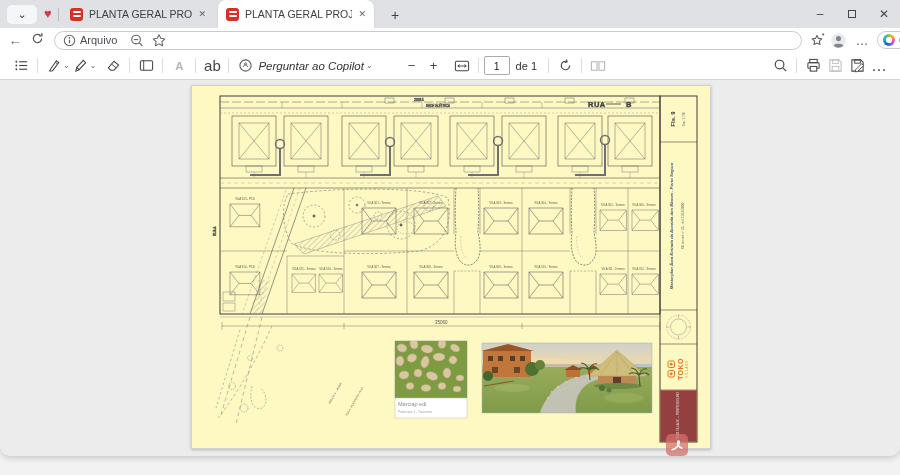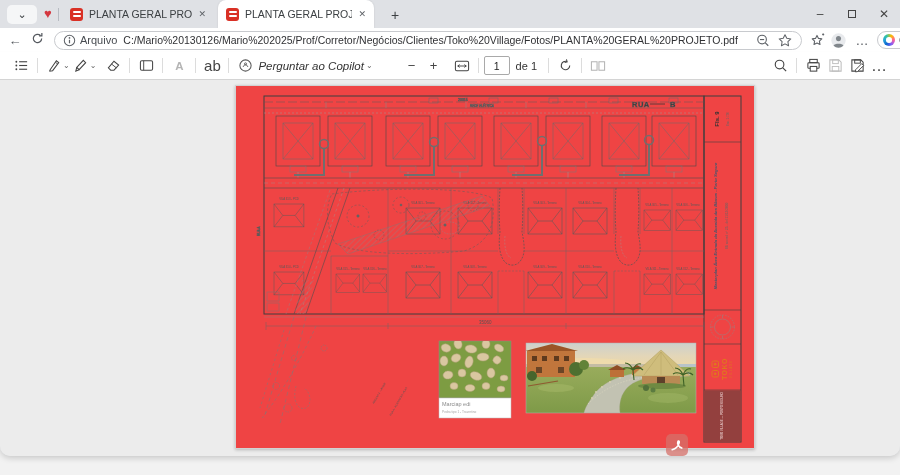--- a/index.html
+++ b/index.html
@@ -47,22 +47,22 @@
   .tbsep{width:1px;height:15px;background:#dcdcdc;margin:0 5px;flex:0 0 1px;}
   .chev{font-size:8px;color:#666;margin-left:-2px;}
   .cplabel{font-size:11.5px;color:#333;margin:0 4px 0 2px;white-space:nowrap;font-style:italic;}
   .pageinput{width:24px;height:17px;border:1px solid #a9a9a9;border-radius:2px;text-align:center;font-size:10.5px;color:#222;padding:0;}
   .pagecnt{font-size:11px;color:#333;margin:0 6px;white-space:nowrap;text-align:right;}
   .tbright{margin-left:auto;display:flex;align-items:center;}
   .abglyph{font-size:15px;color:#444;letter-spacing:0;}
   .aglyph{font-size:11.5px;color:#b4b4b4;font-weight:bold;}
   
   .content{position:absolute;left:0;top:80px;width:900px;height:376px;background:#ececec;}
-  .pdfpage{position:absolute;left:191px;top:5px;width:518px;height:362px;background:#ef4444;
-    border:1px solid #d2d2d2;box-sizing:content-box;box-shadow:0 1px 3px rgba(0,0,0,.22);margin-left:44px;}
+  .pdfpage{position:absolute;left:191px;top:5px;width:518px;height:362px;background:#fef9c3;
+    border:1px solid #d2d2d2;box-sizing:content-box;box-shadow:0 1px 3px rgba(0,0,0,.22);}
   .acrobtn{position:absolute;left:666px;top:354px;width:22px;height:22px;border-radius:5px;
     background:rgba(214,112,105,.75);display:flex;align-items:center;justify-content:center;}
   svg text{font-family:"Liberation Sans","DejaVu Sans",sans-serif;}
 </style>
 </head>
 <body>
 
 <div class="window">
 
   <div class="tabstrip">
@@ -106,21 +106,20 @@
       </svg>
     </div>
 
     <div class="urlpill">
       <svg width="13" height="13" viewBox="0 0 14 14">
         <circle cx="7" cy="7" r="5.6" fill="none" stroke="#5f6368" stroke-width="1.1"></circle>
         <line x1="7" y1="6.2" x2="7" y2="10" stroke="#5f6368" stroke-width="1.3"></line>
         <circle cx="7" cy="4.2" r="0.9" fill="#5f6368"></circle>
       </svg>
       <span class="scheme">Arquivo</span>
-      <span class="url">C:/Mario%20130126/Mario%202025/Prof/Corretor/Negócios/Clientes/Toko%20Village/Fotos/PLANTA%20GERAL%20PROJETO.pdf</span>
       <svg class="pillic" width="15" height="15" viewBox="0 0 16 16">
         <circle cx="7" cy="7" r="4.6" fill="none" stroke="#5f6368" stroke-width="1.2"></circle>
         <line x1="10.5" y1="10.5" x2="13.6" y2="13.6" stroke="#5f6368" stroke-width="1.3"></line>
         <line x1="4.8" y1="7" x2="9.2" y2="7" stroke="#5f6368" stroke-width="1.2"></line>
       </svg>
       <svg class="pillic" width="15" height="15" viewBox="0 0 16 16">
         <path d="M8 1.8 9.9 5.7 14.2 6.3 11.1 9.3 11.8 13.6 8 11.6 4.2 13.6 4.9 9.3 1.8 6.3 6.1 5.7 Z" fill="none" stroke="#5f6368" stroke-width="1.1" stroke-linejoin="round"></path>
       </svg>
     </div>
 

